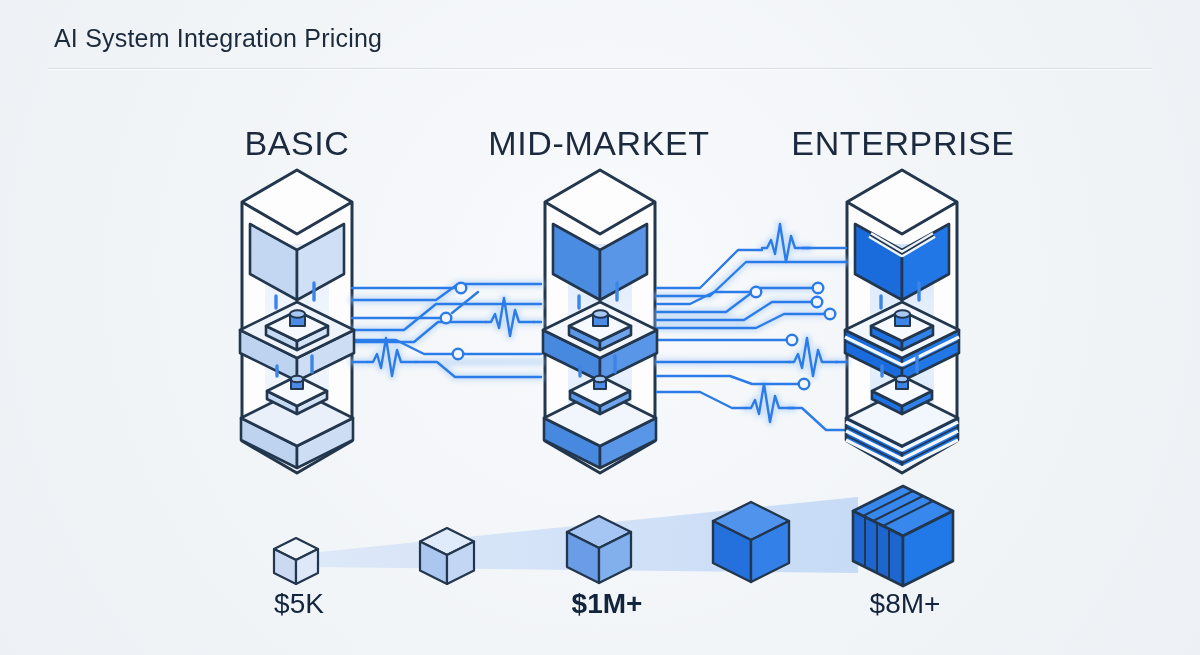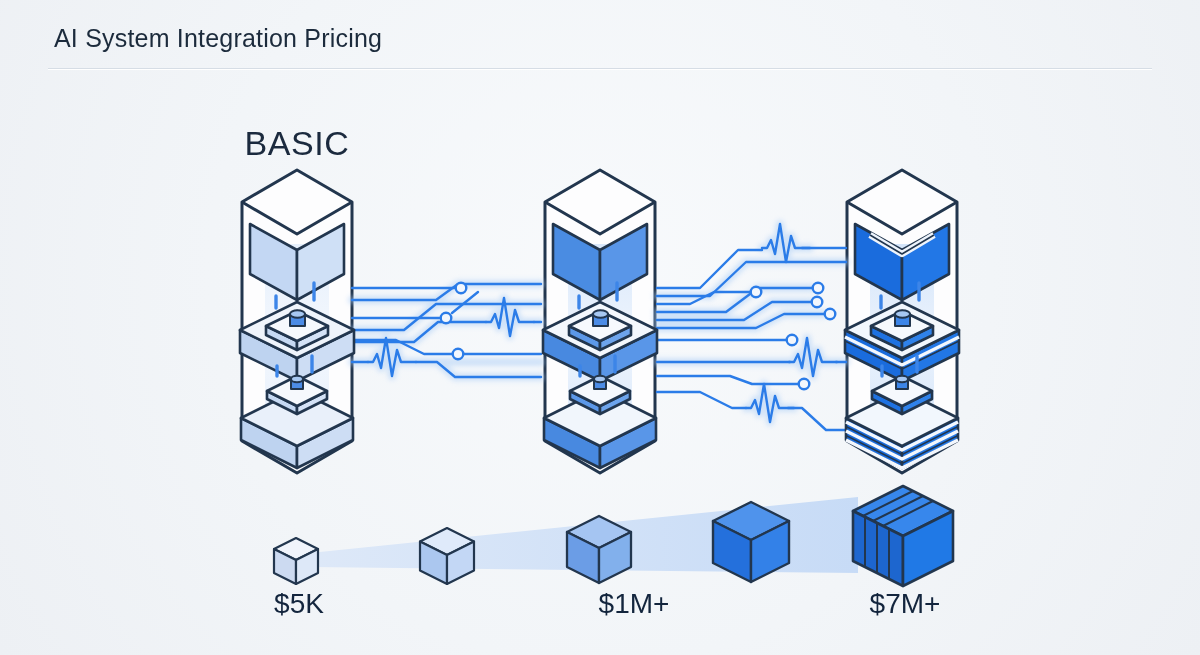--- a/index.html
+++ b/index.html
@@ -22,21 +22,21 @@
     font-size:34px; font-weight:400; color:#1b2a3e; letter-spacing:0.6px; white-space:nowrap;
   }
   .tier-header.basic { left:297px; }
   .tier-header.mid { left:599px; }
   .tier-header.ent { left:903px; }
   .price-label {
     position:absolute; top:588px; transform:translateX(-50%);
     font-size:28px; font-weight:400; color:#13253d; white-space:nowrap;
   }
   .price-label.p1 { left:299px;text-align:center; }
-  .price-label.p2 { left:634px; }
+  .price-label.p2 { left:607px;font-weight:bold; }
   .price-label.p3 { left:905px; }
   svg.scene { position:absolute; left:0; top:0; }
 </style>
 </head>
 <body>
 
 <div class="canvas">
 
   <h1 class="page-title">AI System Integration Pricing</h1>
   <div class="divider"></div>
@@ -304,18 +304,20 @@
             <path d="M889,529 V579"></path>
           <path d="M913,491 L863,516"></path>
             <path d="M923,496 L873,521"></path>
             <path d="M933,501 L883,526"></path>
         </g>
       </g>
     </g>
   </svg>
 
   <div class="tier-header basic">BASIC</div>
+  <div class="tier-header mid">MID-MARKET</div>
+  <div class="tier-header ent">ENTERPRISE</div>
 
   <div class="price-label p1">$5K</div>
   <div class="price-label p2">$1M+</div>
-  <div class="price-label p3">$7M+</div>
+  <div class="price-label p3">$8M+</div>
 
 </div>
 
 </body></html>

